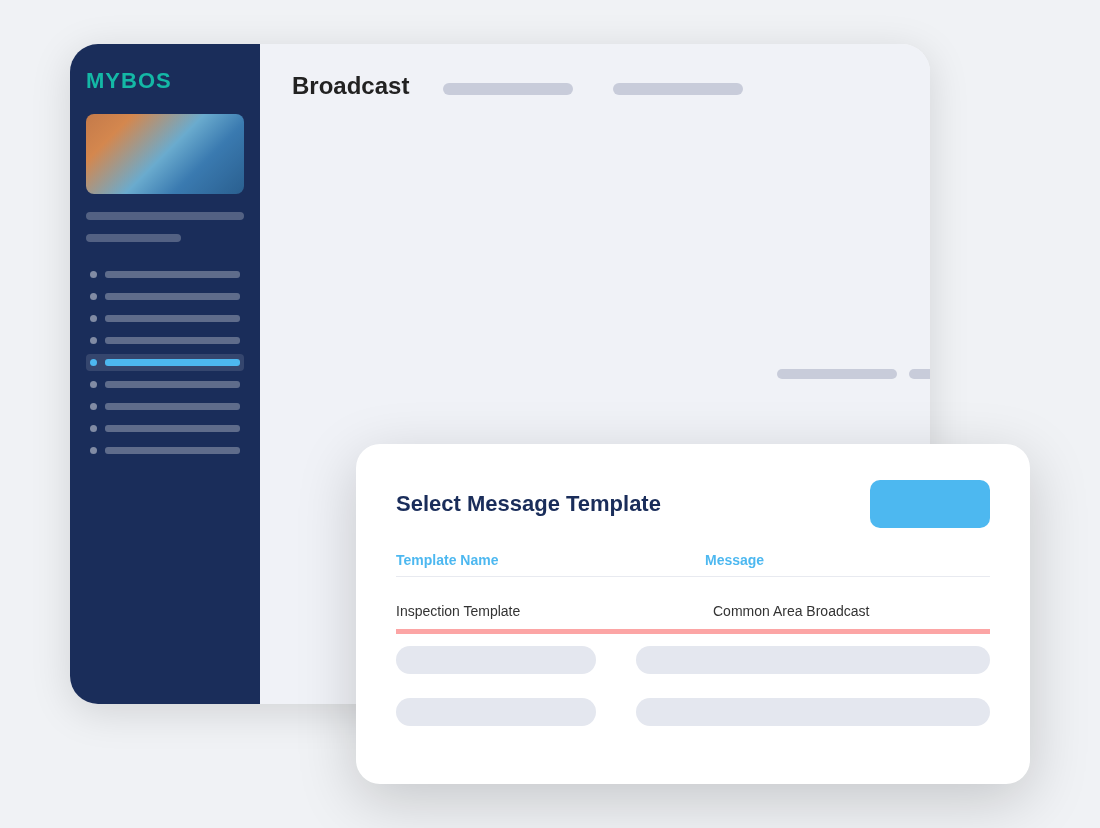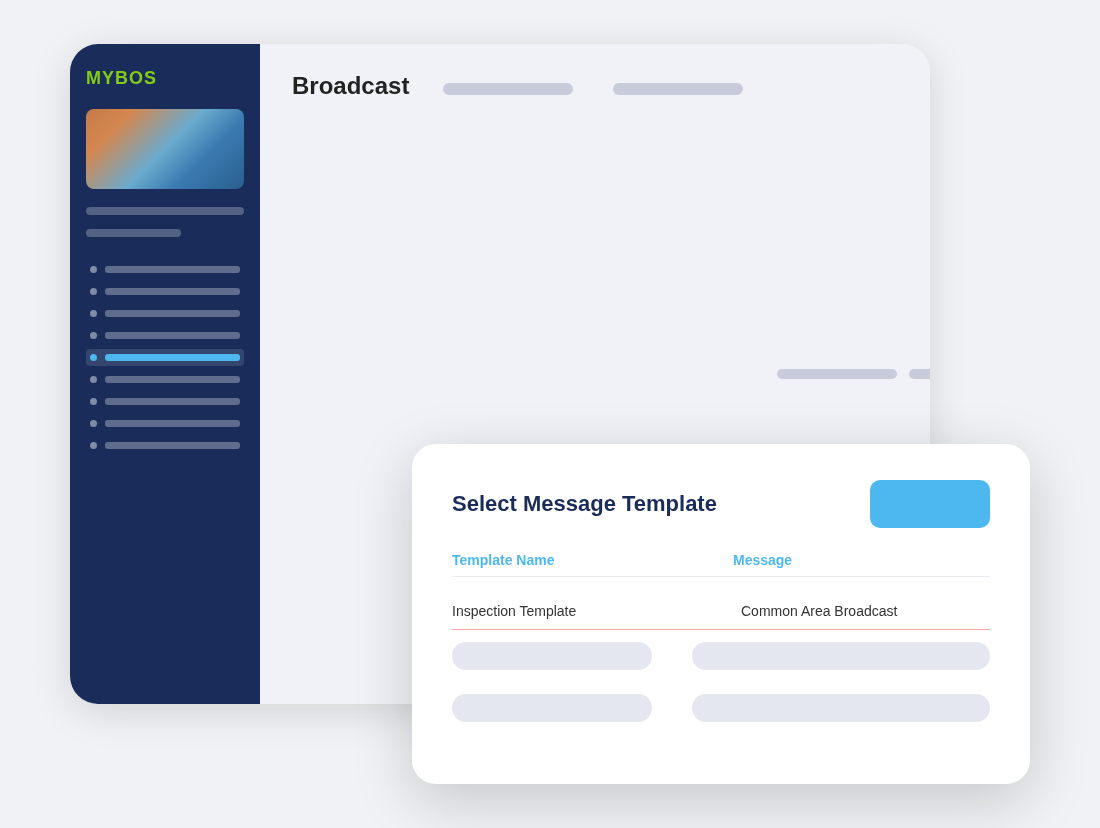--- a/index.html
+++ b/index.html
@@ -39,23 +39,23 @@
       width: 190px;
       background: #1a2d5a;
       flex-shrink: 0;
       display: flex;
       flex-direction: column;
       padding: 24px 16px;
       gap: 8px;
     }
 
     .sidebar-logo {
-      font-size: 18px;
+      font-size: 22px;
       font-weight: 700;
-      color: #84cc16;
+      color: #14b8a6;
       letter-spacing: 1px;
       margin-bottom: 12px;
     }
 
     .sidebar-image {
       width: 100%;
       height: 80px;
       border-radius: 8px;
       background: linear-gradient(135deg, #c0714a 0%, #e8a060 30%, #5b9ecf 70%, #2e6da4 100%);
       margin-bottom: 10px;
@@ -224,21 +224,21 @@
       border-radius: 8px;
       padding: 8px 20px;
       cursor: pointer;
     }
 
     
     .modal-card {
       position: absolute;
       bottom: 0;
       right: 0;
-      width: 618px;
+      width: 674px;
       min-height: 340px;
       background: #fff;
       border-radius: 24px;
       box-shadow: 0 16px 60px rgba(0,0,0,0.18);
       padding: 36px 40px 36px 40px;
       display: flex;
       flex-direction: column;
       gap: 0;
     }
 
@@ -280,21 +280,21 @@
       font-weight: 600;
       color: #4db8f0;
       flex: 1;
     }
 
     .modal-table-row {
       display: flex;
       gap: 40px;
       align-items: center;
       padding: 10px 0;
-      border-bottom: 1px solid #fca5a5;
+      border-bottom: 5px solid #fca5a5;
     }
 
     .modal-cell {
       flex: 1;
       font-size: 14px;
       color: #333;
     }
 
     .modal-placeholder-row {
       display: flex;

